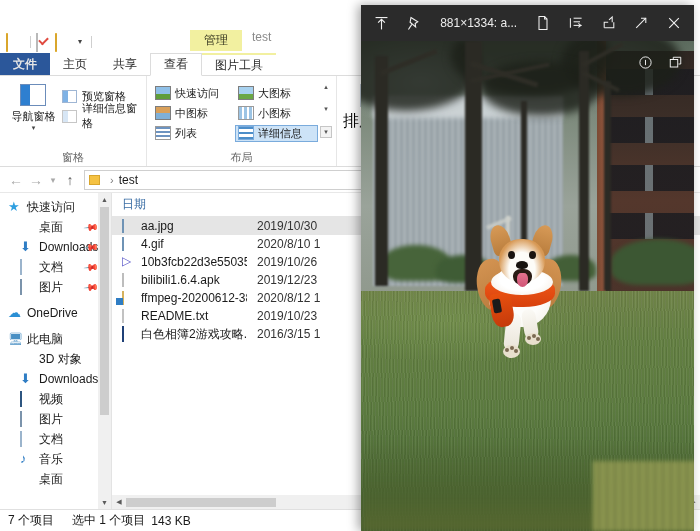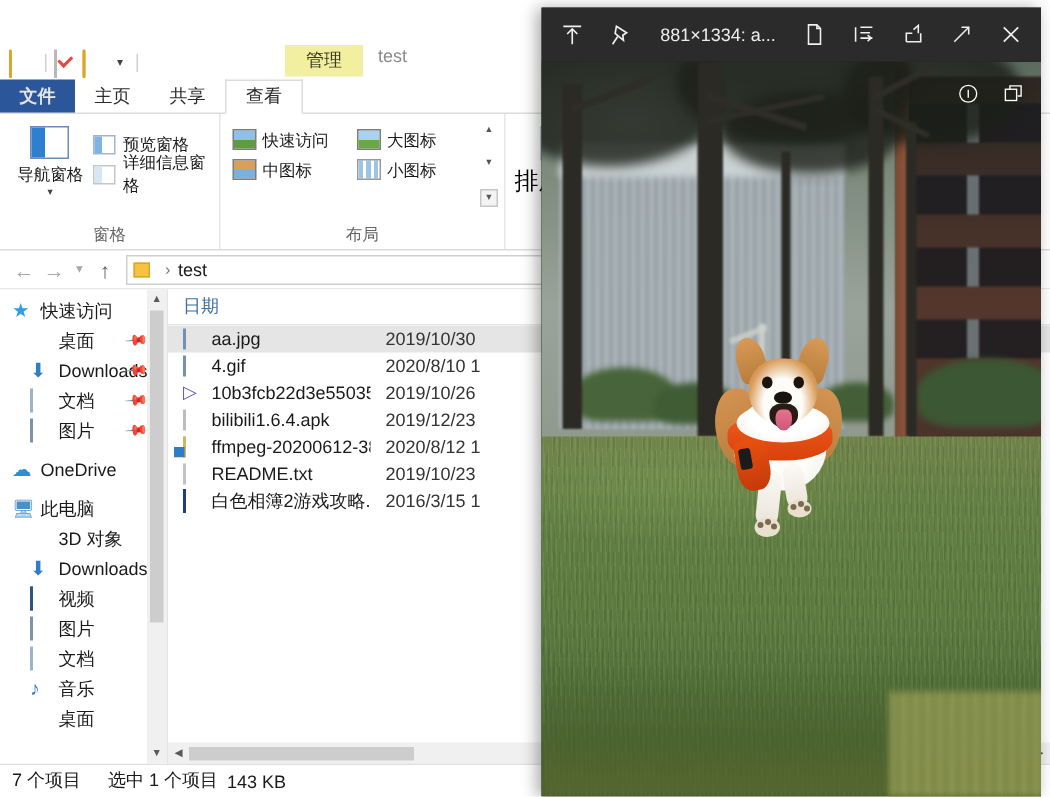--- a/index.html
+++ b/index.html
@@ -418,20 +418,21 @@
         <span class="ctx-title">管理</span>
         <span class="win-title">test</span>
       </div>
     </div>
 
     <div class="tabstrip">
       <div class="tab file">文件</div>
       <div class="tab">主页</div>
       <div class="tab">共享</div>
       <div class="tab active">查看</div>
+      <div class="tab ctxtab">图片工具</div>
     </div>
 
     <div class="ribbon">
 
       <div class="rgroup" style="width:146px">
         <div class="rgroup-body">
           <div class="big-btn">
             <span class="glyph">
               <span class="navpane-ico">
                   <i></i>
@@ -472,20 +473,30 @@
               </div>
             </div>
             <div class="lrow">
               <div class="lcell">
                 <span class="lico md"></span>
                 <span>中图标</span>
               </div>
               <div class="lcell">
                 <span class="lico sm"></span>
                 <span>小图标</span>
+              </div>
+            </div>
+            <div class="lrow">
+              <div class="lcell">
+                <span class="lico list"></span>
+                <span>列表</span>
+              </div>
+              <div class="lcell selected">
+                <span class="lico det"></span>
+                <span>详细信息</span>
               </div>
             </div>
           </div>
           <div class="scroll-arrows">
             <span class="sarrow">▴</span>
             <span class="sarrow">▾</span>
             <span class="sarrow box">▾</span>
           </div>
         </div>
         <div class="rgroup-label">布局</div>

